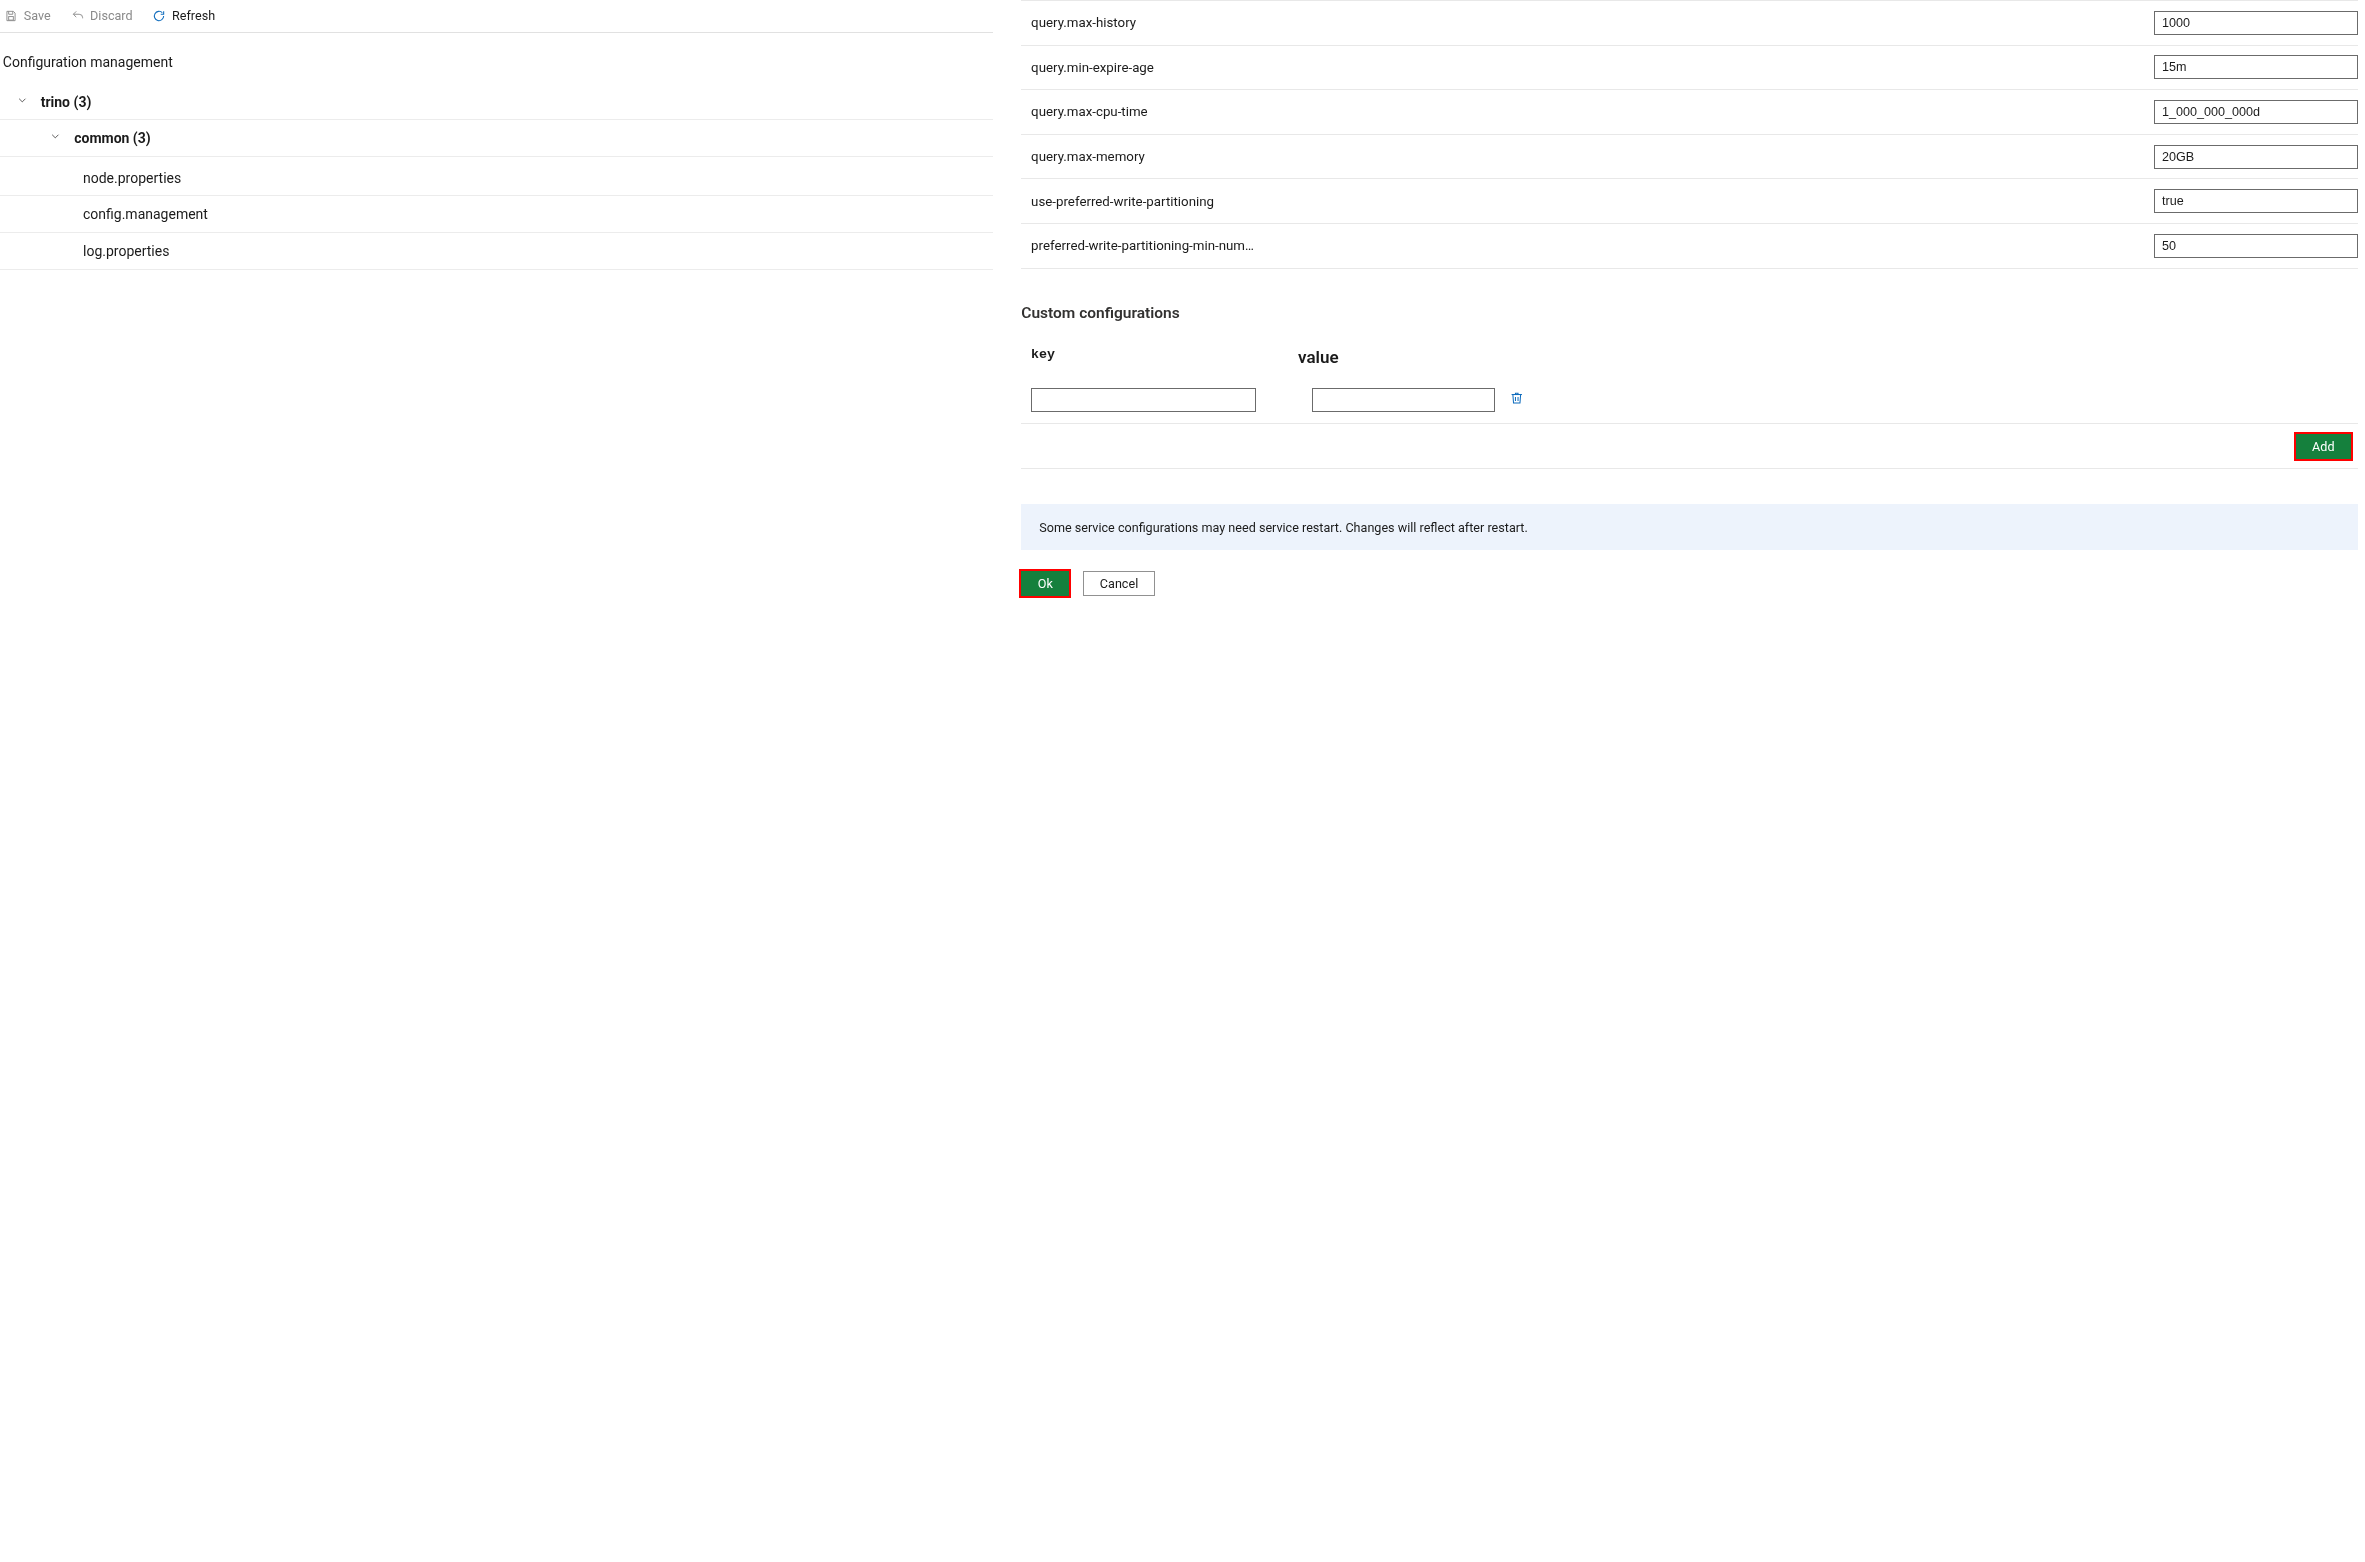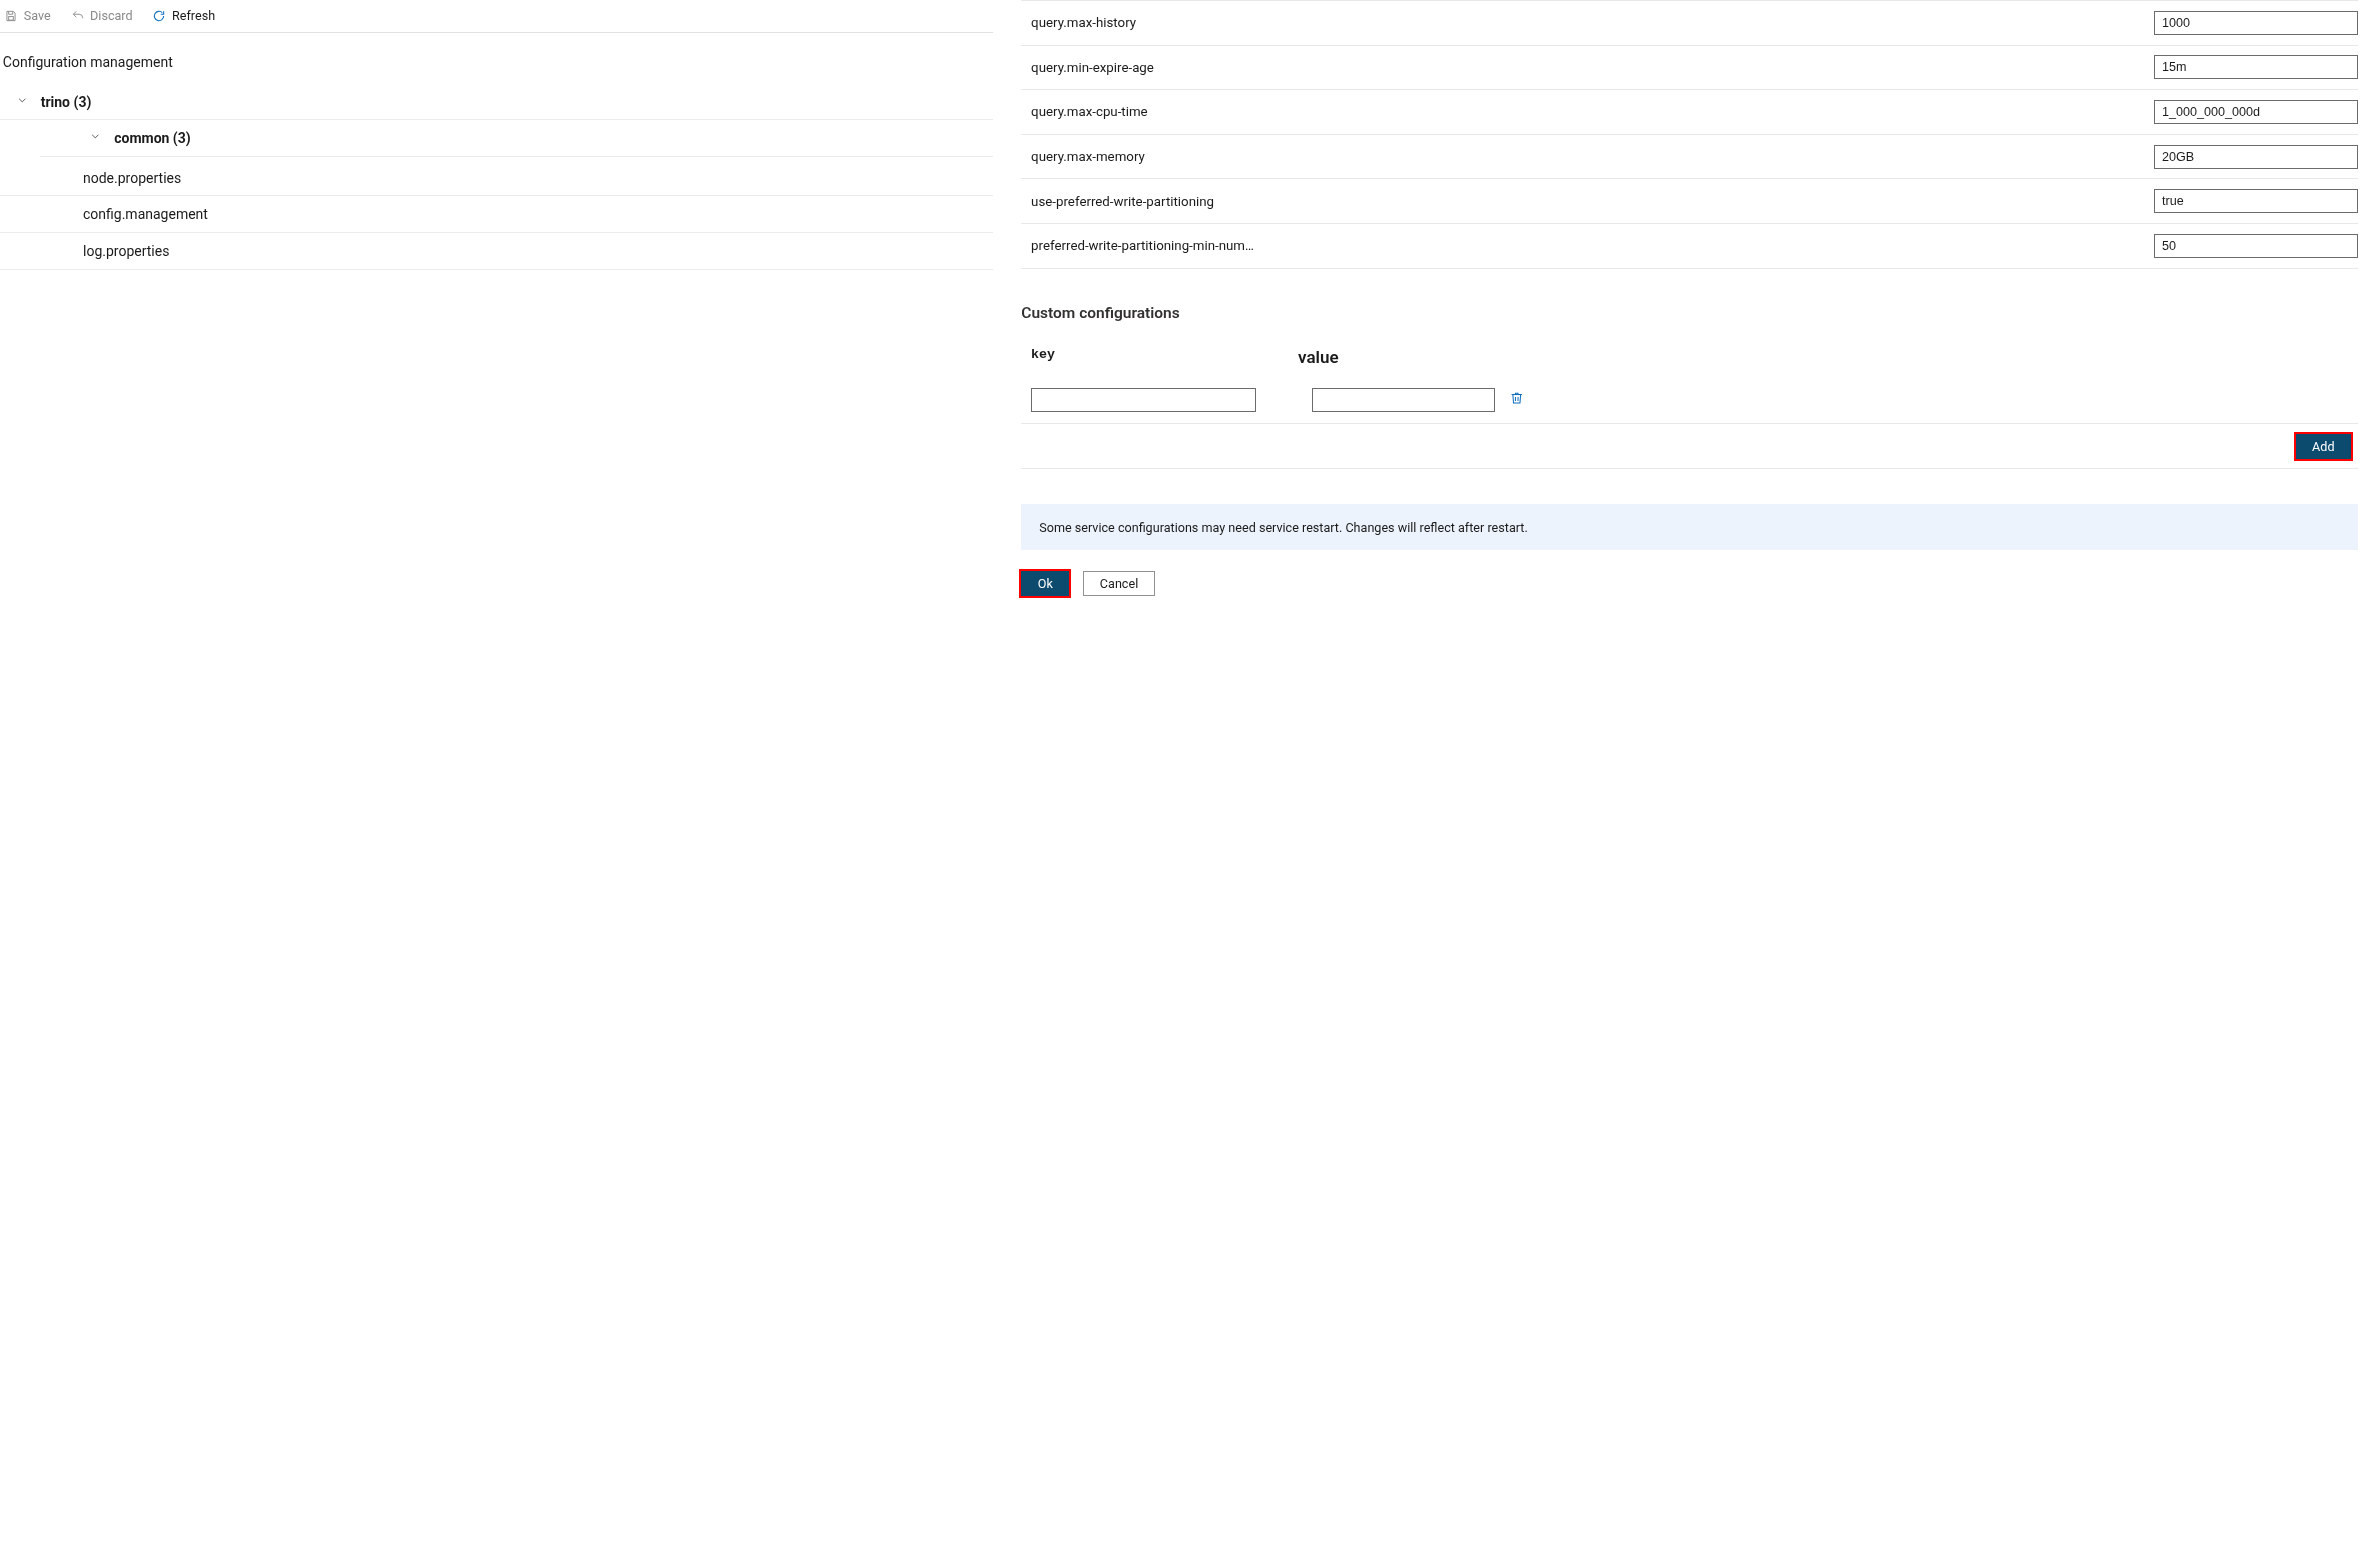--- a/index.html
+++ b/index.html
@@ -50,21 +50,21 @@
   .tree { }
   .tree-row {
     display:flex; align-items:flex-start;
     gap: 12.6px;
     padding: 9.8px 0 9.8px 15.5px;
     border-bottom: 0.7px solid #ececec;
     cursor: pointer;
     font-size: 14px;
   }
   .tree-row.lv0 { font-weight: 700; padding-left:15.5px;}
-  .tree-row.lv1 { font-weight: 700; padding-left:49px;margin-left:40px;}
+  .tree-row.lv1 { font-weight: 700; padding-left:49px;}
   .tree-row.lv2 { font-weight: 400; padding-left:83px;}
   .tree-row.lv2.first{ margin-top:2.8px;}
   .chev { width:12.6px; height:12.6px; display:inline-flex; align-items:center; justify-content:center; }
   .chev svg { width:12.6px; height:12.6px; stroke:#323130; stroke-width:1.5; fill:none; }
 
   
   .right {
     flex:1;
     padding: 0 7px 21px 28px;
   }
@@ -150,21 +150,21 @@
     display:inline-flex;
     align-items:center;
     justify-content:center;
     height: 25px;
     padding: 0 15.5px;
     font-size: 12.6px;
     cursor:pointer;
     user-select:none;
     border: 0.7px solid transparent;
   }
-  .btn.primary { background:#0c4a6e; color:#fff; }
+  .btn.primary { background:#15803d; color:#fff; }
   .btn.secondary { background:#fff; color:#1b1b1b; border:0.7px solid #919191; }
   .highlighted { outline: 2.1px solid #ff0000; outline-offset: 0.7px; }
 
   .info-box {
     margin-top: 35px;
     background: #edf3fc;
     padding: 15.5px 18px;
     font-size: 12.6px;
     color:#1b1b1b;
   }

